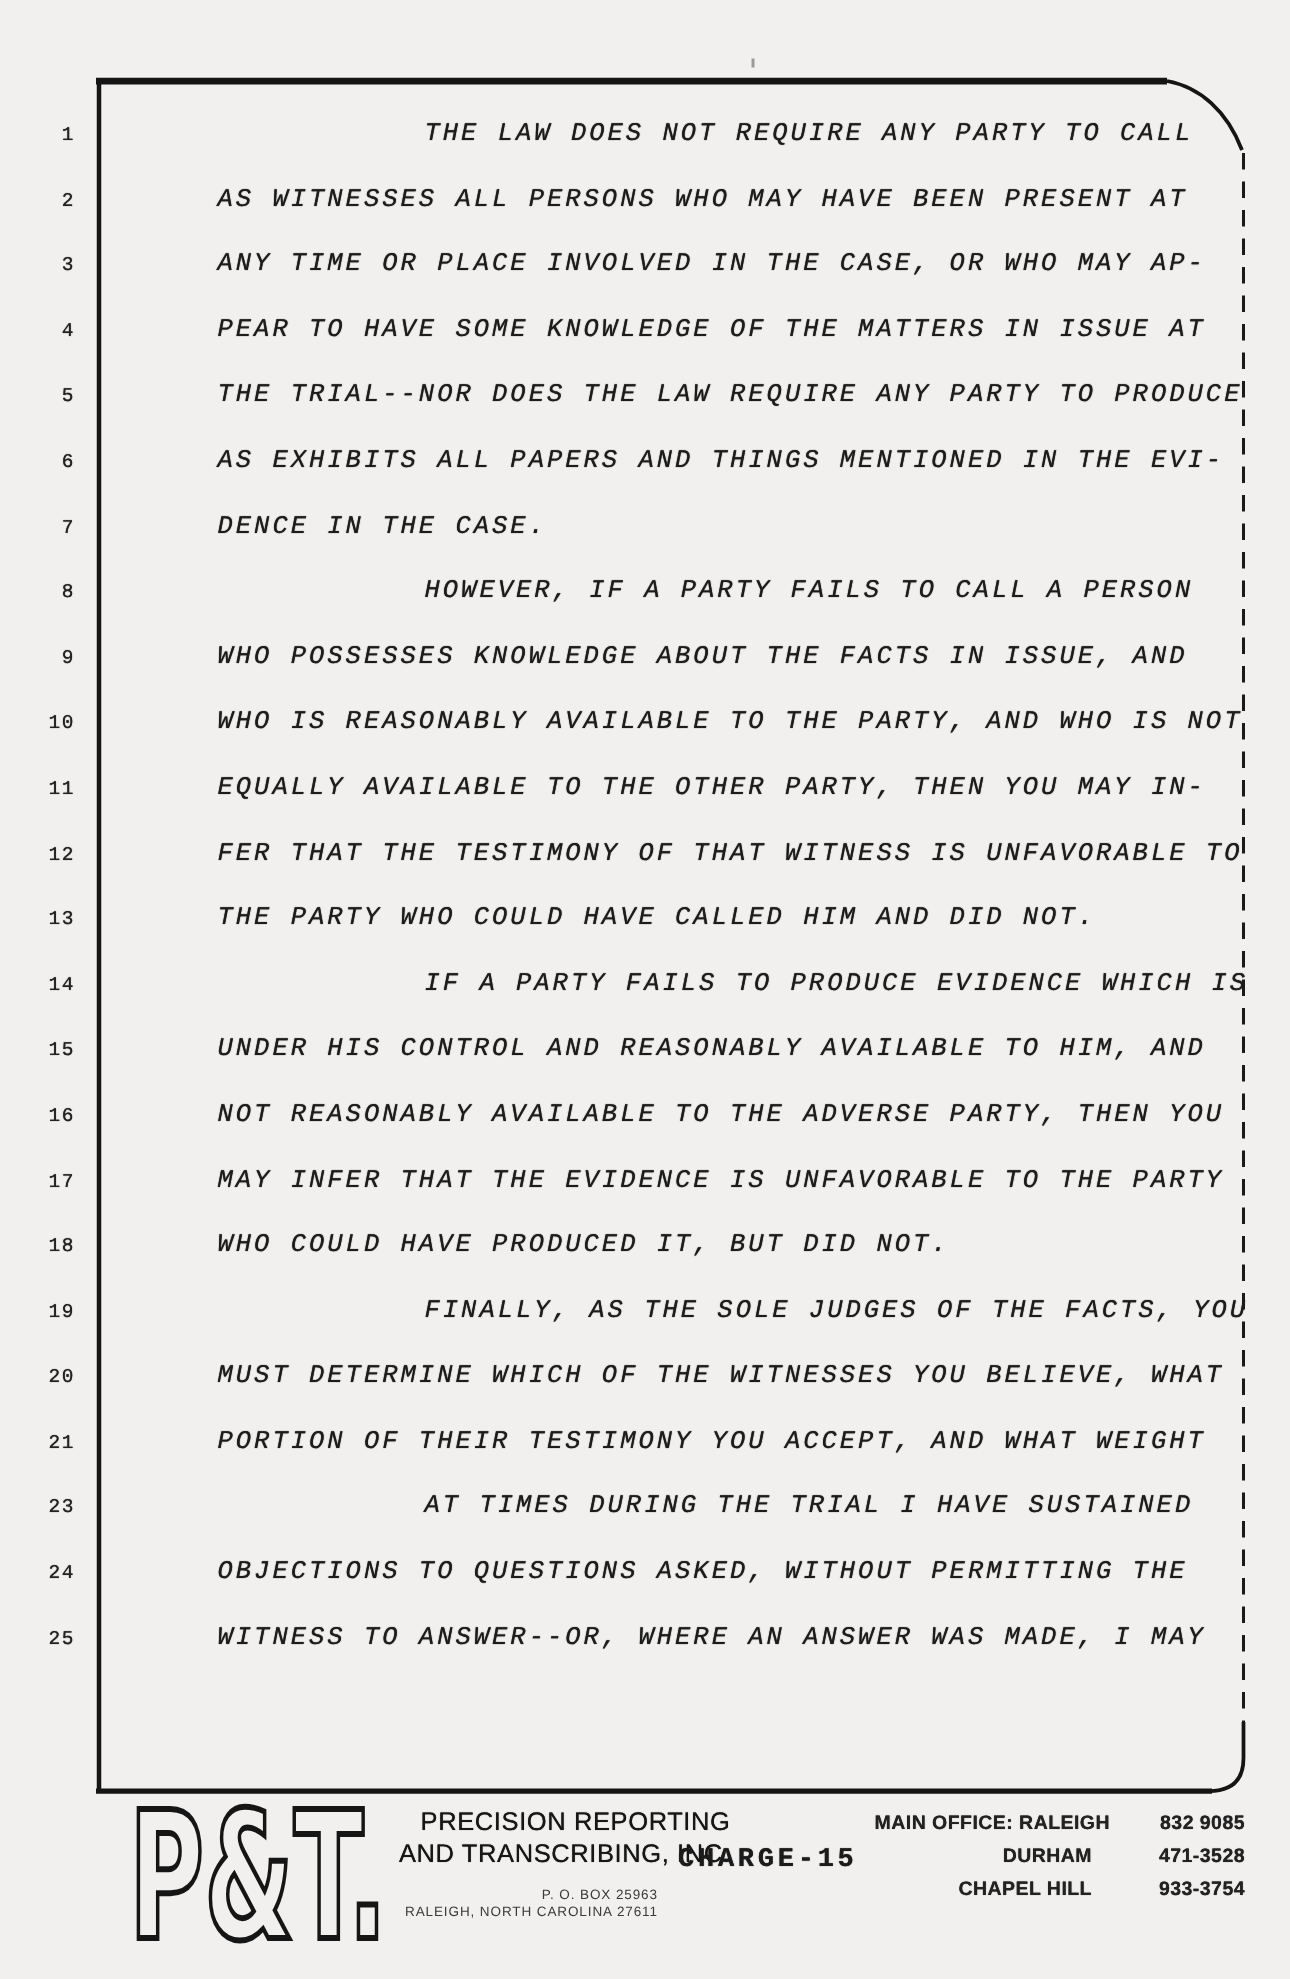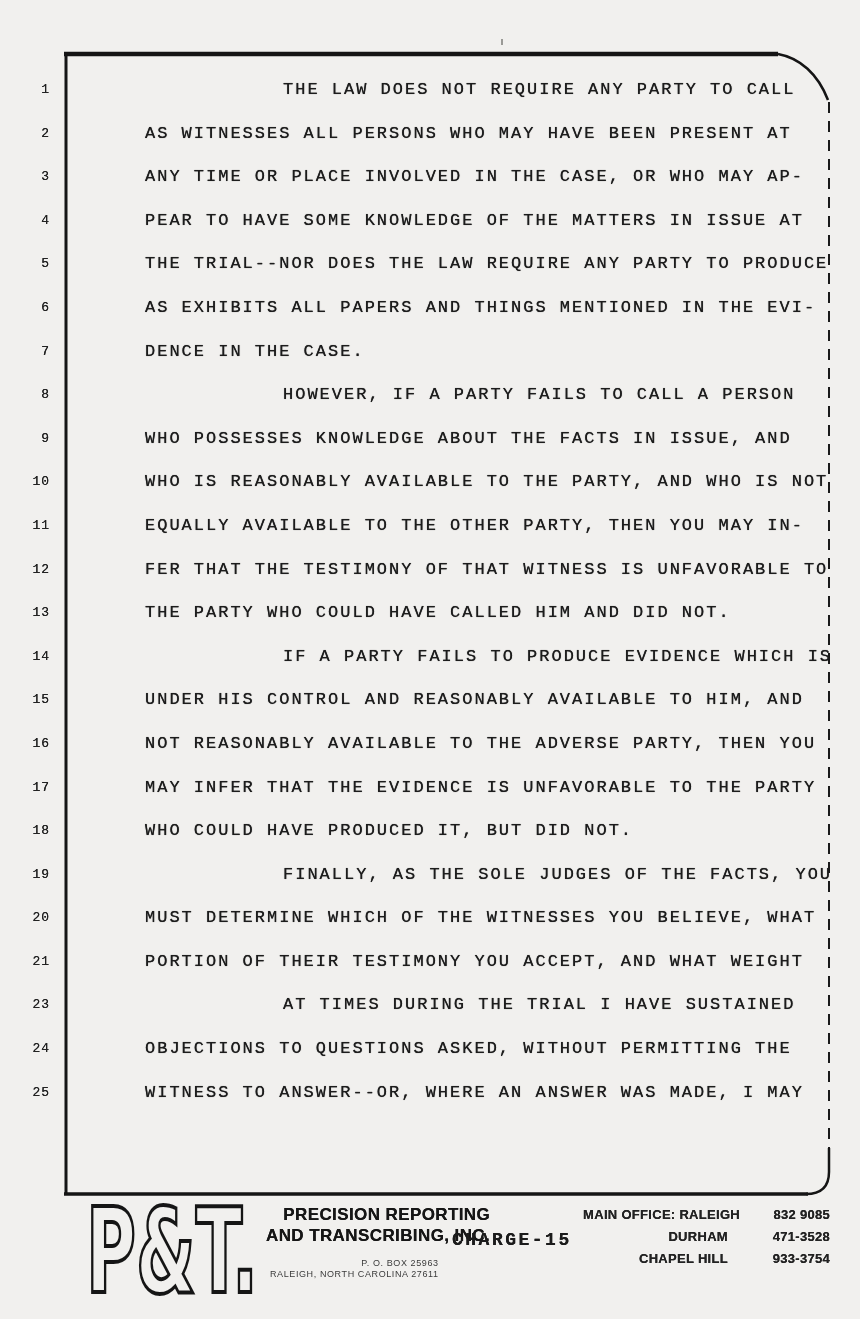--- a/index.html
+++ b/index.html
@@ -19,29 +19,30 @@
   .line-row{position:relative;height:43.6px;}
   .line-no{
     position:absolute;left:20px;width:30px;text-align:right;
     font-size:13px;letter-spacing:1px;color:#222;
     text-shadow:0 0 .6px #222;
   }
   .line-text{
     position:absolute;left:145px;top:-2px;white-space:nowrap;
     font-size:17px;letter-spacing:2px;color:#1c1c1c;
     text-shadow:0 0 .7px #1c1c1c;
+    font-style:italic;
   }
   .line-row.indent .line-text{left:283px;}
   
   .footer{position:absolute;left:0;top:1196px;width:860px;height:123px;text-align:right;}
   .logo{position:absolute;left:84px;top:4px;width:180px;height:108px;}
   .company{
     position:absolute;left:266px;top:8px;
     font-family:"Liberation Sans","DejaVu Sans",sans-serif;
-    font-weight:bold;font-size:17px;line-height:21px;letter-spacing:.4px;
+    font-weight:normal;font-size:17px;line-height:21px;letter-spacing:.4px;
     color:#161616;text-shadow:0 0 .5px #161616;
   }
   .address{
     position:absolute;left:270px;top:62px;
     font-family:"Liberation Sans",sans-serif;
     font-size:9px;line-height:11px;letter-spacing:.6px;
     color:#3a3a3a;filter:blur(.4px);
   }
   .page-label{
     position:absolute;left:452px;top:34px;

